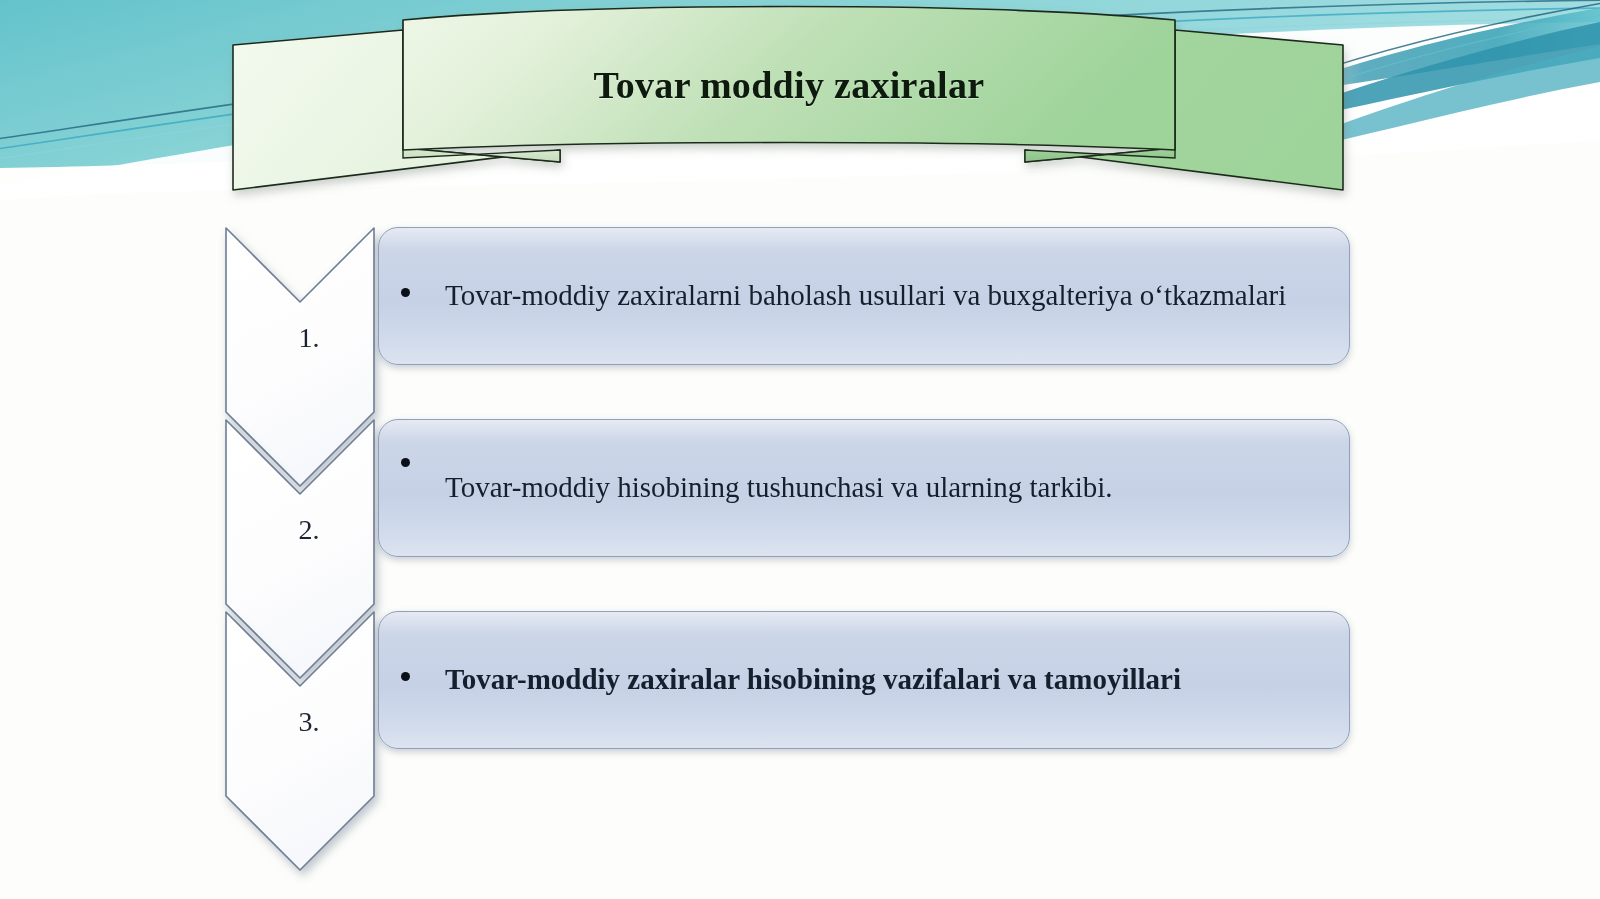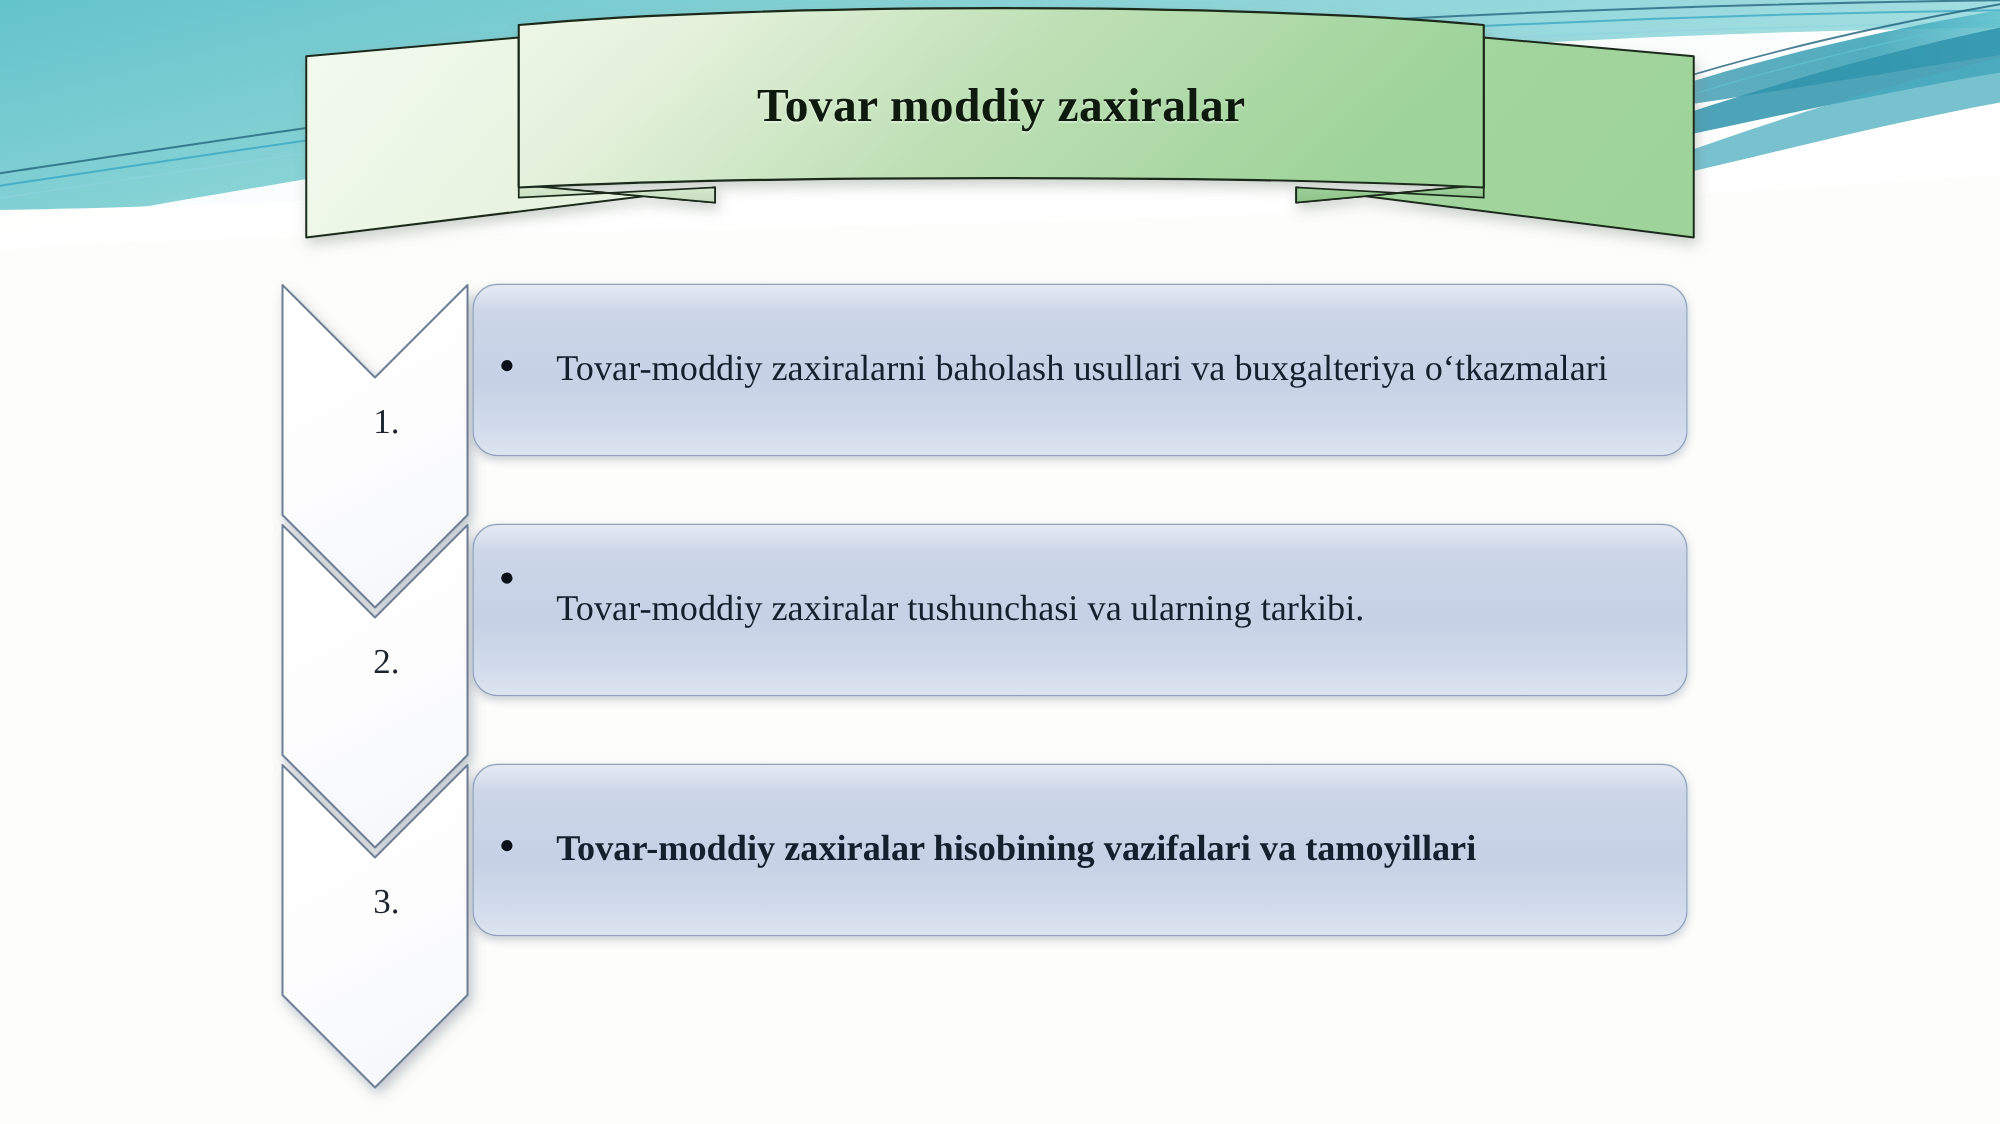--- a/index.html
+++ b/index.html
@@ -23,21 +23,21 @@
     position: absolute;
     inset: 0;
     width: 1600px;
     height: 899px;
     pointer-events: none;
   }
 
   
   .banner-wrap {
     position: absolute;
-    left: 12px;
+    left: 0;
     top: 0;
     width: 1456px;
     height: 210px;
   }
   .banner-title {
     position: absolute;
     left: 403px;
     top: 20px;
     width: 772px;
     height: 130px;
@@ -248,21 +248,21 @@
           <span class="box-text">Tovar-moddiy zaxiralarni baholash usullari va buxgalteriya o‘tkazmalari</span>
         </div>
       </div>
     </div>
 
     <div class="row" style="top:0;">
       <div class="chev-num" style="top:514px;">2.</div>
       <div class="box" style="top:419px; height:138px;">
         <div class="box-inner">
           <span class="bullet-dot" style="top:-11px;"></span>
-          <span class="box-text single">Tovar-moddiy zaxiralar tushunchasi va ularning tarkibi.</span>
+          <span class="box-text single">Tovar-moddiy hisobining tushunchasi va ularning tarkibi.</span>
         </div>
       </div>
     </div>
 
     <div class="row" style="top:0;">
       <div class="chev-num" style="top:706px;">3.</div>
       <div class="box" style="top:611px; height:138px;font-weight:bold;">
         <div class="box-inner">
           <span class="bullet-dot"></span>
           <span class="box-text">Tovar-moddiy zaxiralar hisobining vazifalari va tamoyillari</span>

